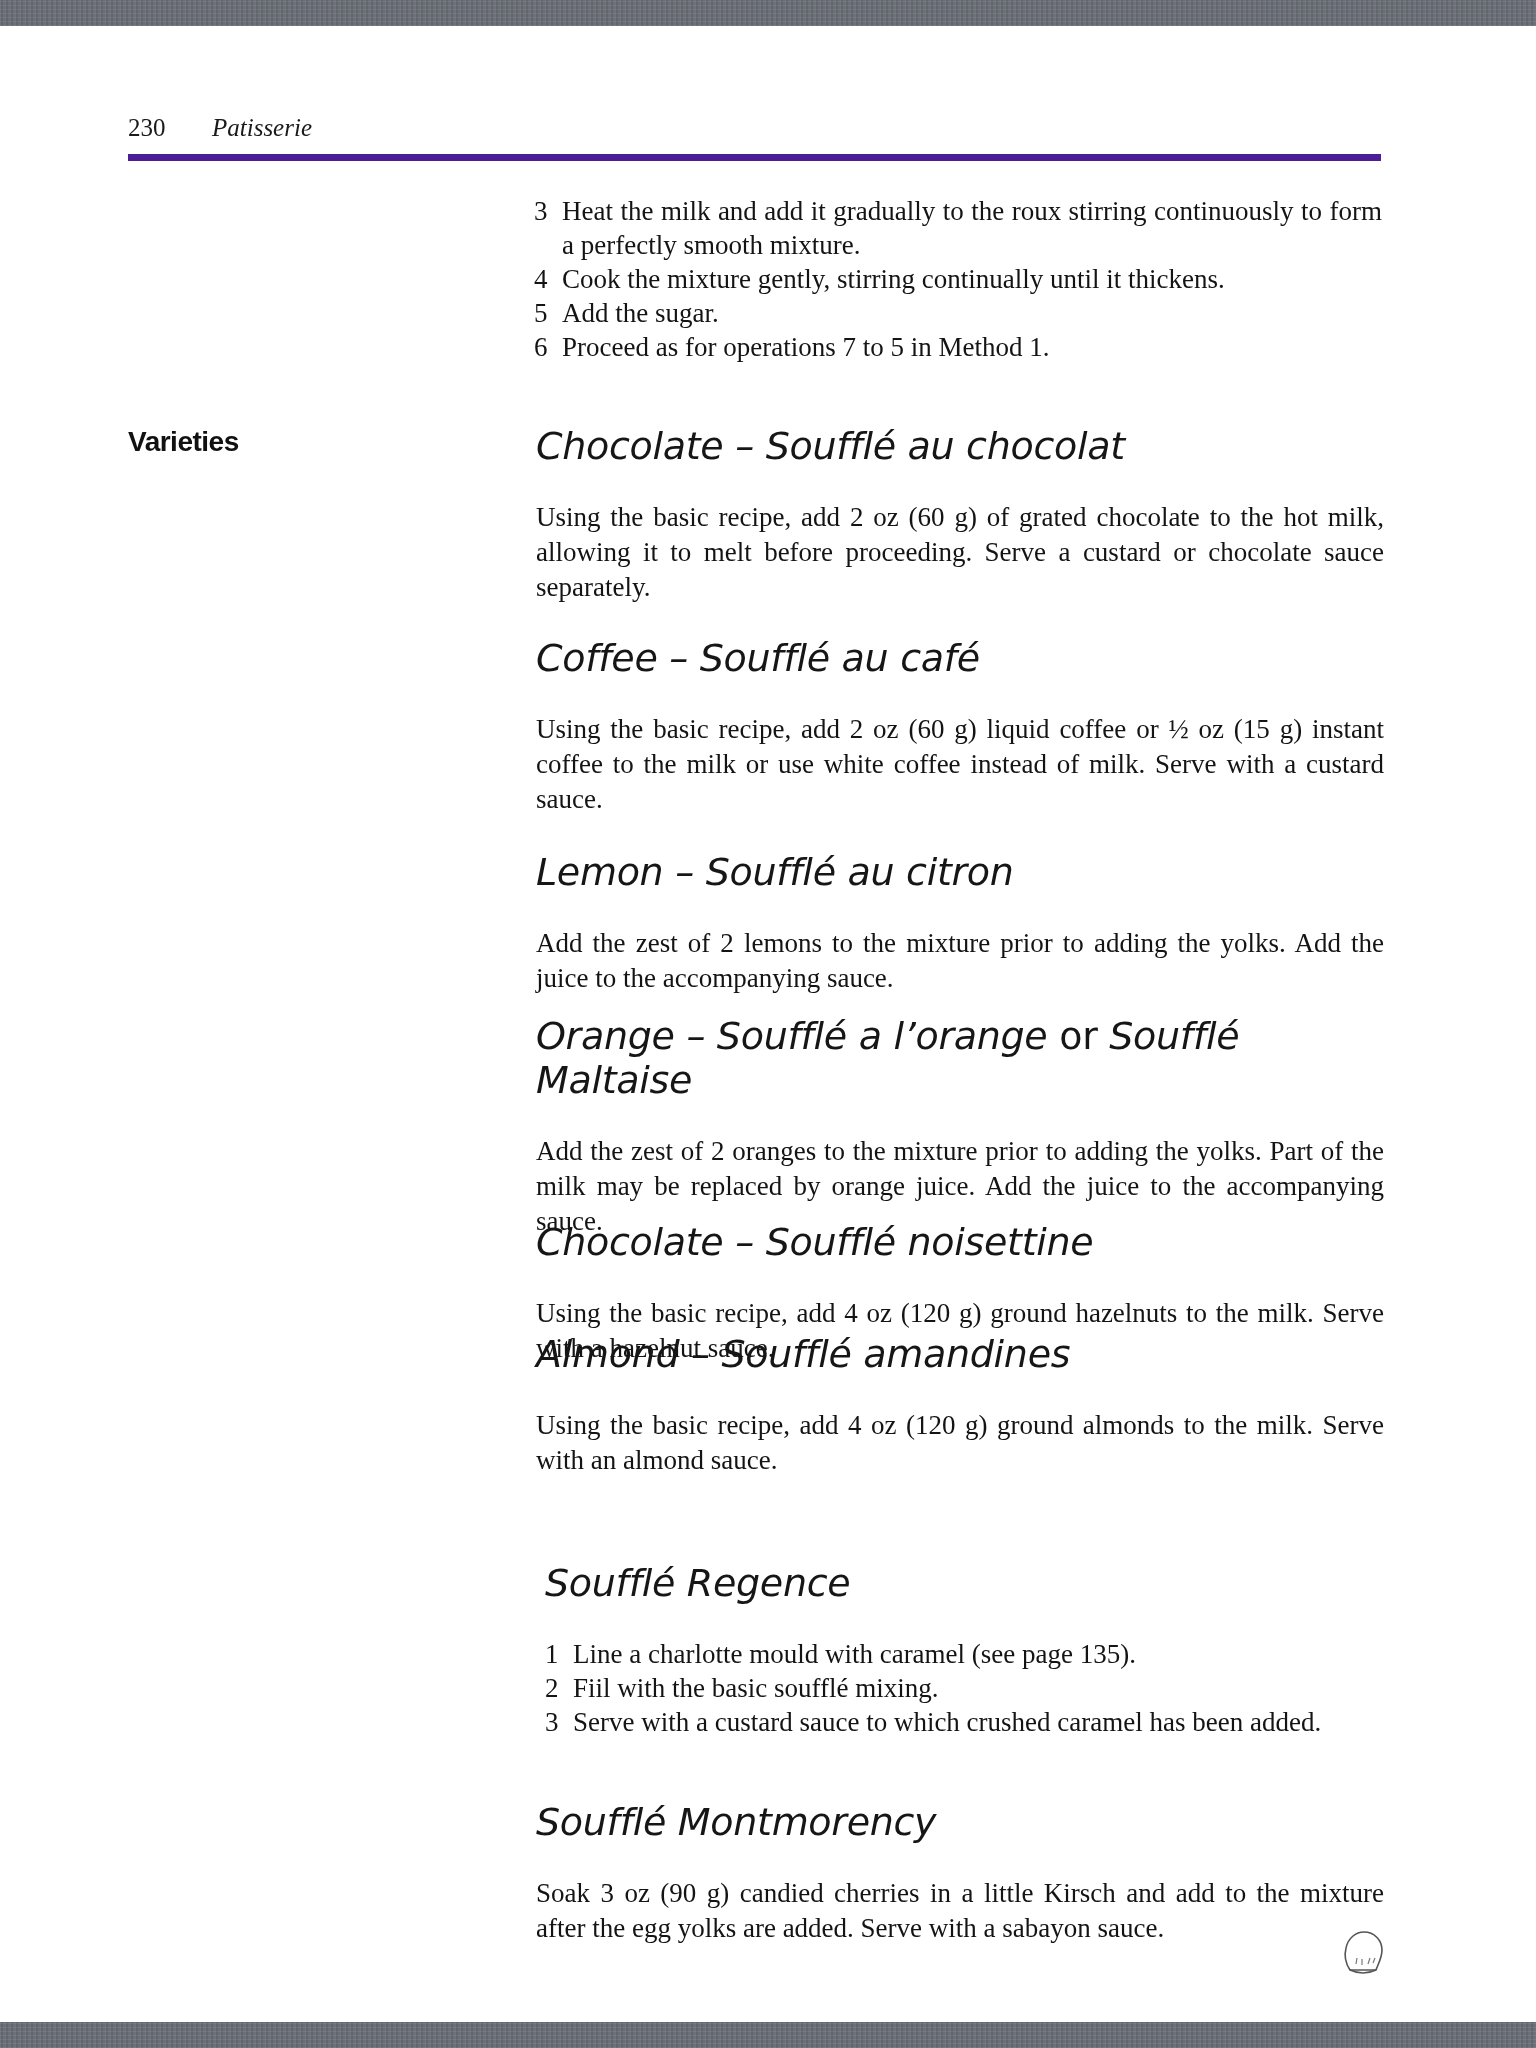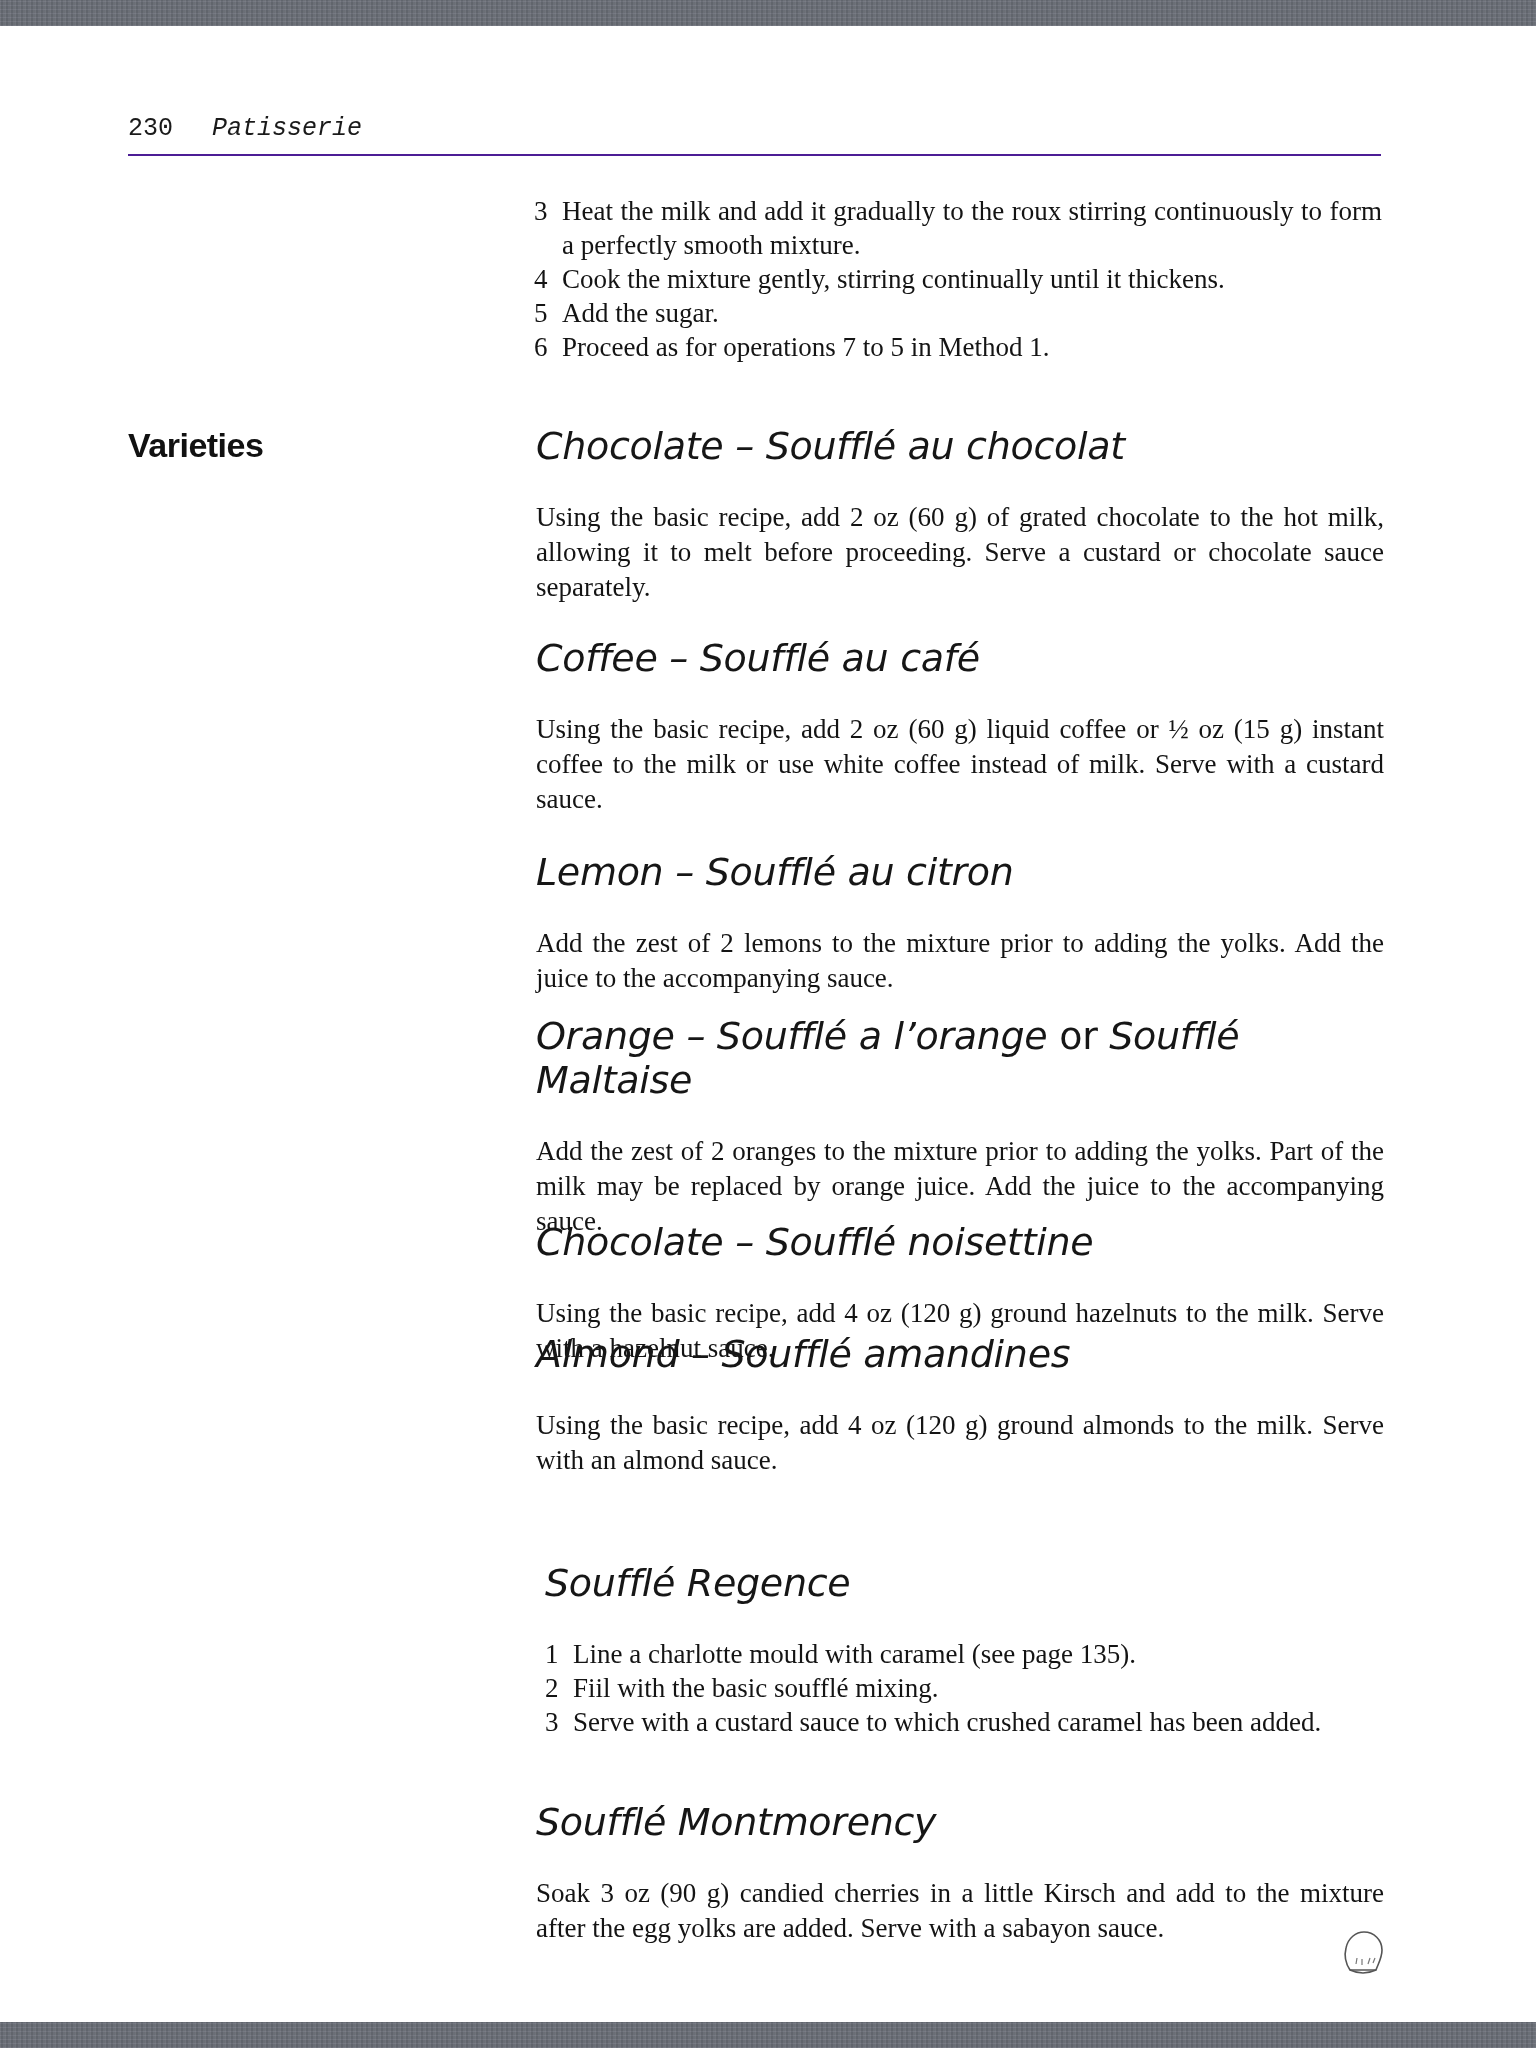--- a/index.html
+++ b/index.html
@@ -12,36 +12,36 @@
     position:absolute; left:0; width:1536px;
     background: repeating-linear-gradient(90deg, rgba(255,255,255,0.06) 0 1px, rgba(0,0,0,0.05) 1px 3px, rgba(255,255,255,0.03) 3px 5px),
                 repeating-linear-gradient(0deg, rgba(255,255,255,0.05) 0 1px, rgba(0,0,0,0.04) 1px 4px),
                 #6a6e77;
   }
   .bar.top { top:0; height:26px; }
   .bar.bottom { top:2022px; height:26px; }
 
   .running-head {
     position:absolute; left:128px; top:114px; width:1253px; height:40px;
-    border-bottom:2px solid #4c1d95;
-    font-family:Liberation Mono, monospace;
+    border-bottom:7px solid #4c1d95;
+    font-family:Liberation Serif, serif;
     font-size:25px; color:#1a1a1a;
   }
   .running-head .pg { position:absolute; left:0; top:0; }
   .running-head .title { position:absolute; left:84px; top:0; font-style:italic; }
 
   .steps { position:absolute; left:534px; top:194px; width:848px; font-size:27px; line-height:34px; }
   .step { display:flex; }
   .step .num { width:28px; flex:none; }
   .step .txt { flex:1; text-align:justify; text-align-last:left; }
 
   .side-label {
     position:absolute; left:128px; top:426px;
     font-family:"Liberation Sans","DejaVu Sans",sans-serif;
-    font-weight:bold; font-size:34px; color:#111;
+    font-weight:bold; font-size:28px; color:#111;
     letter-spacing:-0.5px;
   }
 
   .variety { position:absolute; left:536px; width:848px; }
   .variety h3 {
     margin:0; font-weight:normal; font-style:italic;
     font-family:"DejaVu Sans","Liberation Sans",sans-serif;
     font-size:38px; color:#161616; letter-spacing:-0.3px;
   }
   .variety h3 .or { font-style:normal; }

